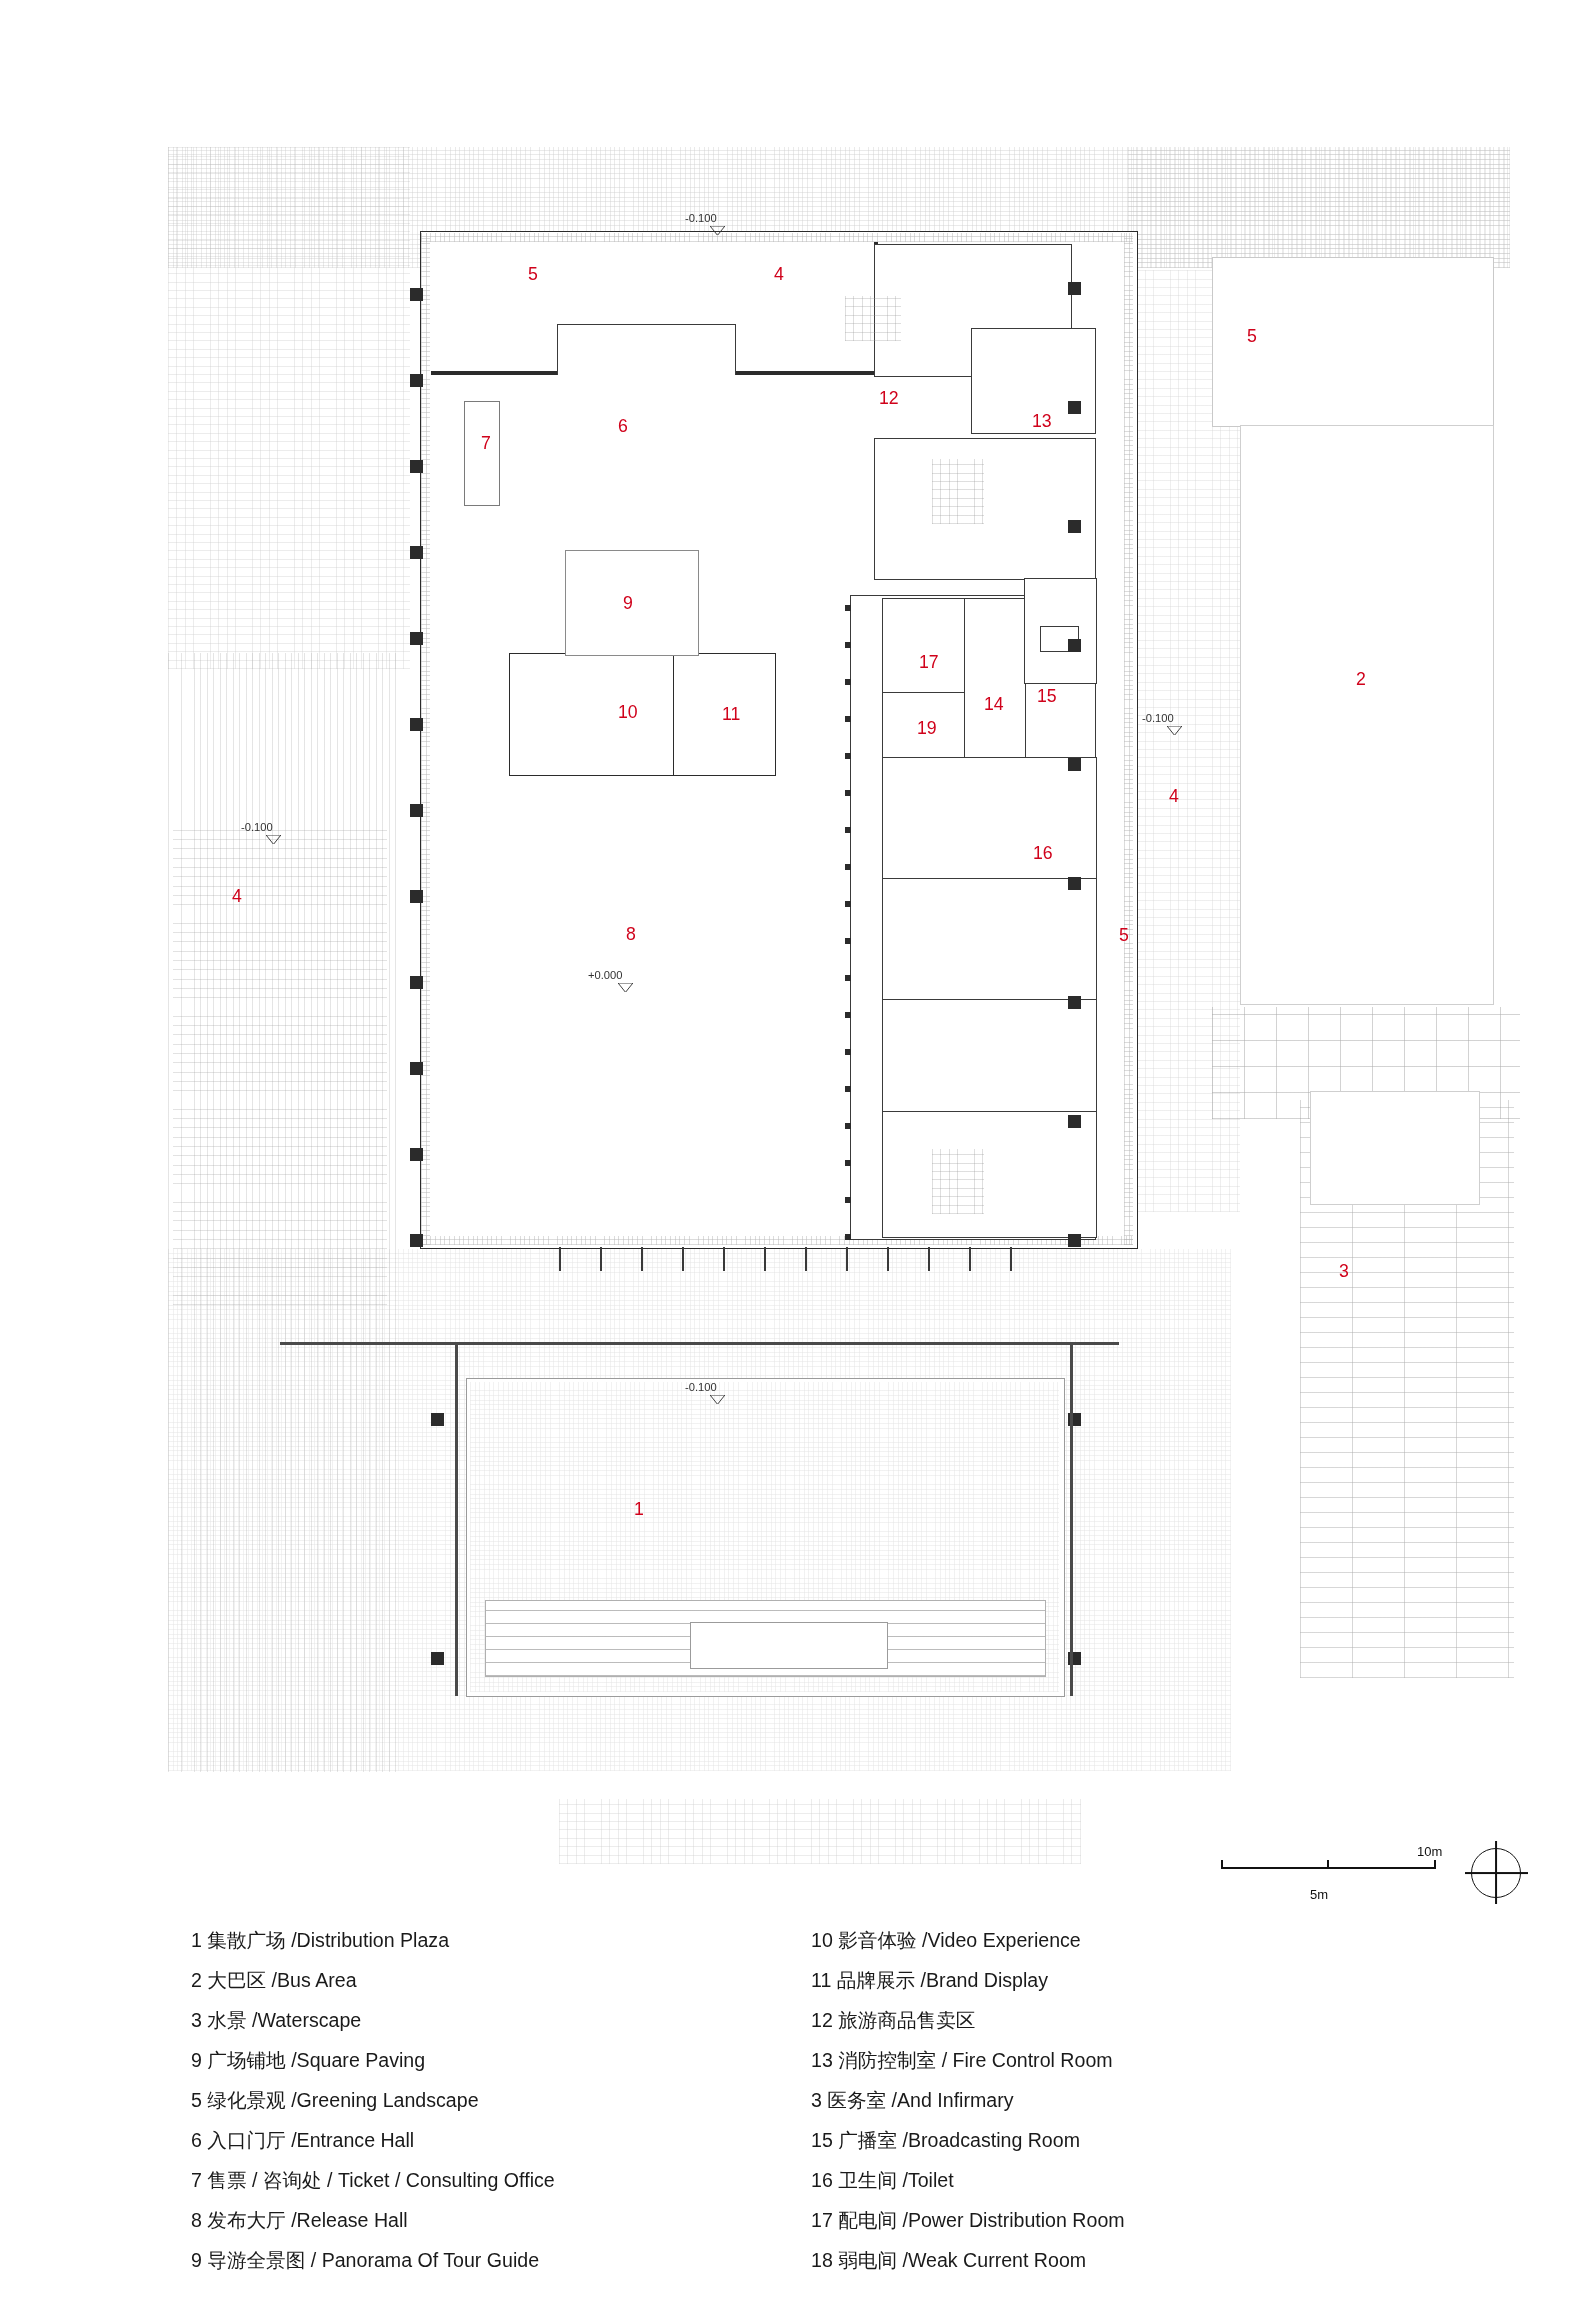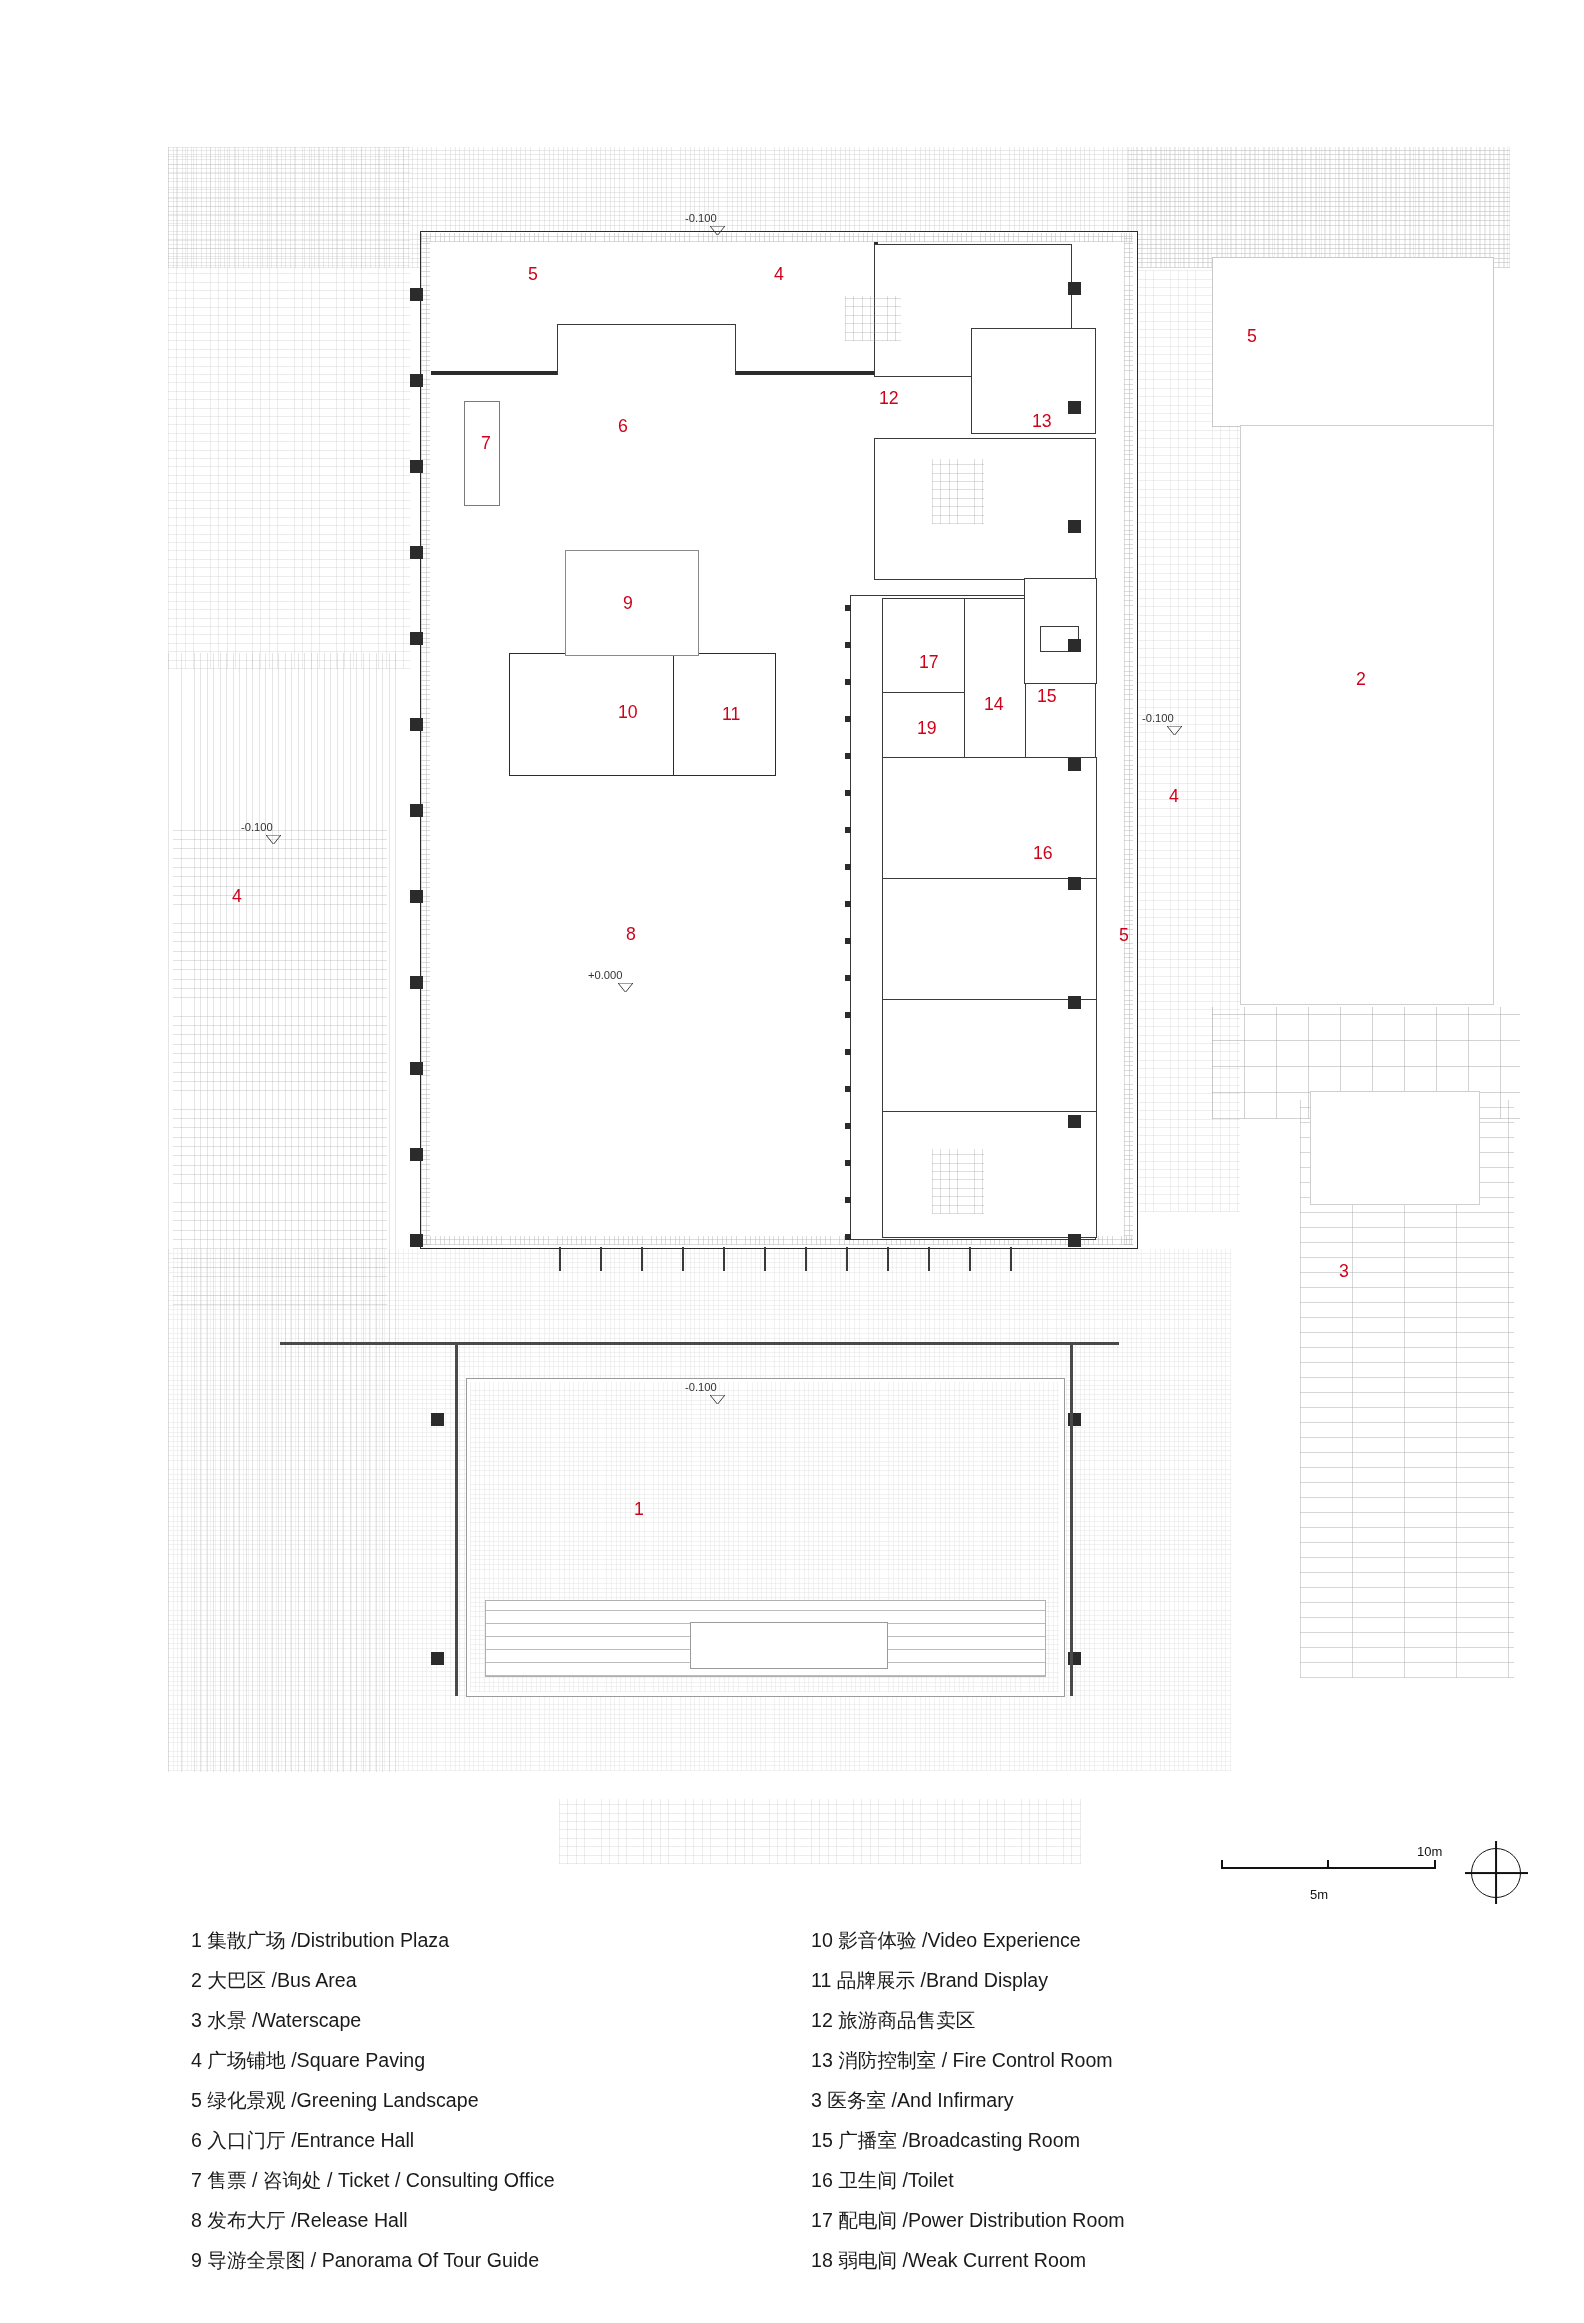--- a/index.html
+++ b/index.html
@@ -207,21 +207,21 @@
     <div class="compass"></div>
   </div>
 
 </div>
 
 <div id="legend">
   <div class="legend-col" style="left:191px;">
     <div class="legend-item">1 集散广场 /Distribution Plaza</div>
     <div class="legend-item">2 大巴区 /Bus Area</div>
     <div class="legend-item">3 水景 /Waterscape</div>
-    <div class="legend-item">4 广场铺地 /Square Paving</div>
+    <div class="legend-item">9 广场铺地 /Square Paving</div>
     <div class="legend-item">5 绿化景观 /Greening Landscape</div>
     <div class="legend-item">6 入口门厅 /Entrance Hall</div>
     <div class="legend-item">7 售票 / 咨询处 / Ticket / Consulting Office</div>
     <div class="legend-item">8 发布大厅 /Release Hall</div>
     <div class="legend-item">9 导游全景图 / Panorama Of Tour Guide</div>
   </div>
   <div class="legend-col" style="left:811px;">
     <div class="legend-item">10 影音体验 /Video Experience</div>
     <div class="legend-item">11 品牌展示 /Brand Display</div>
     <div class="legend-item">12 旅游商品售卖区</div>

